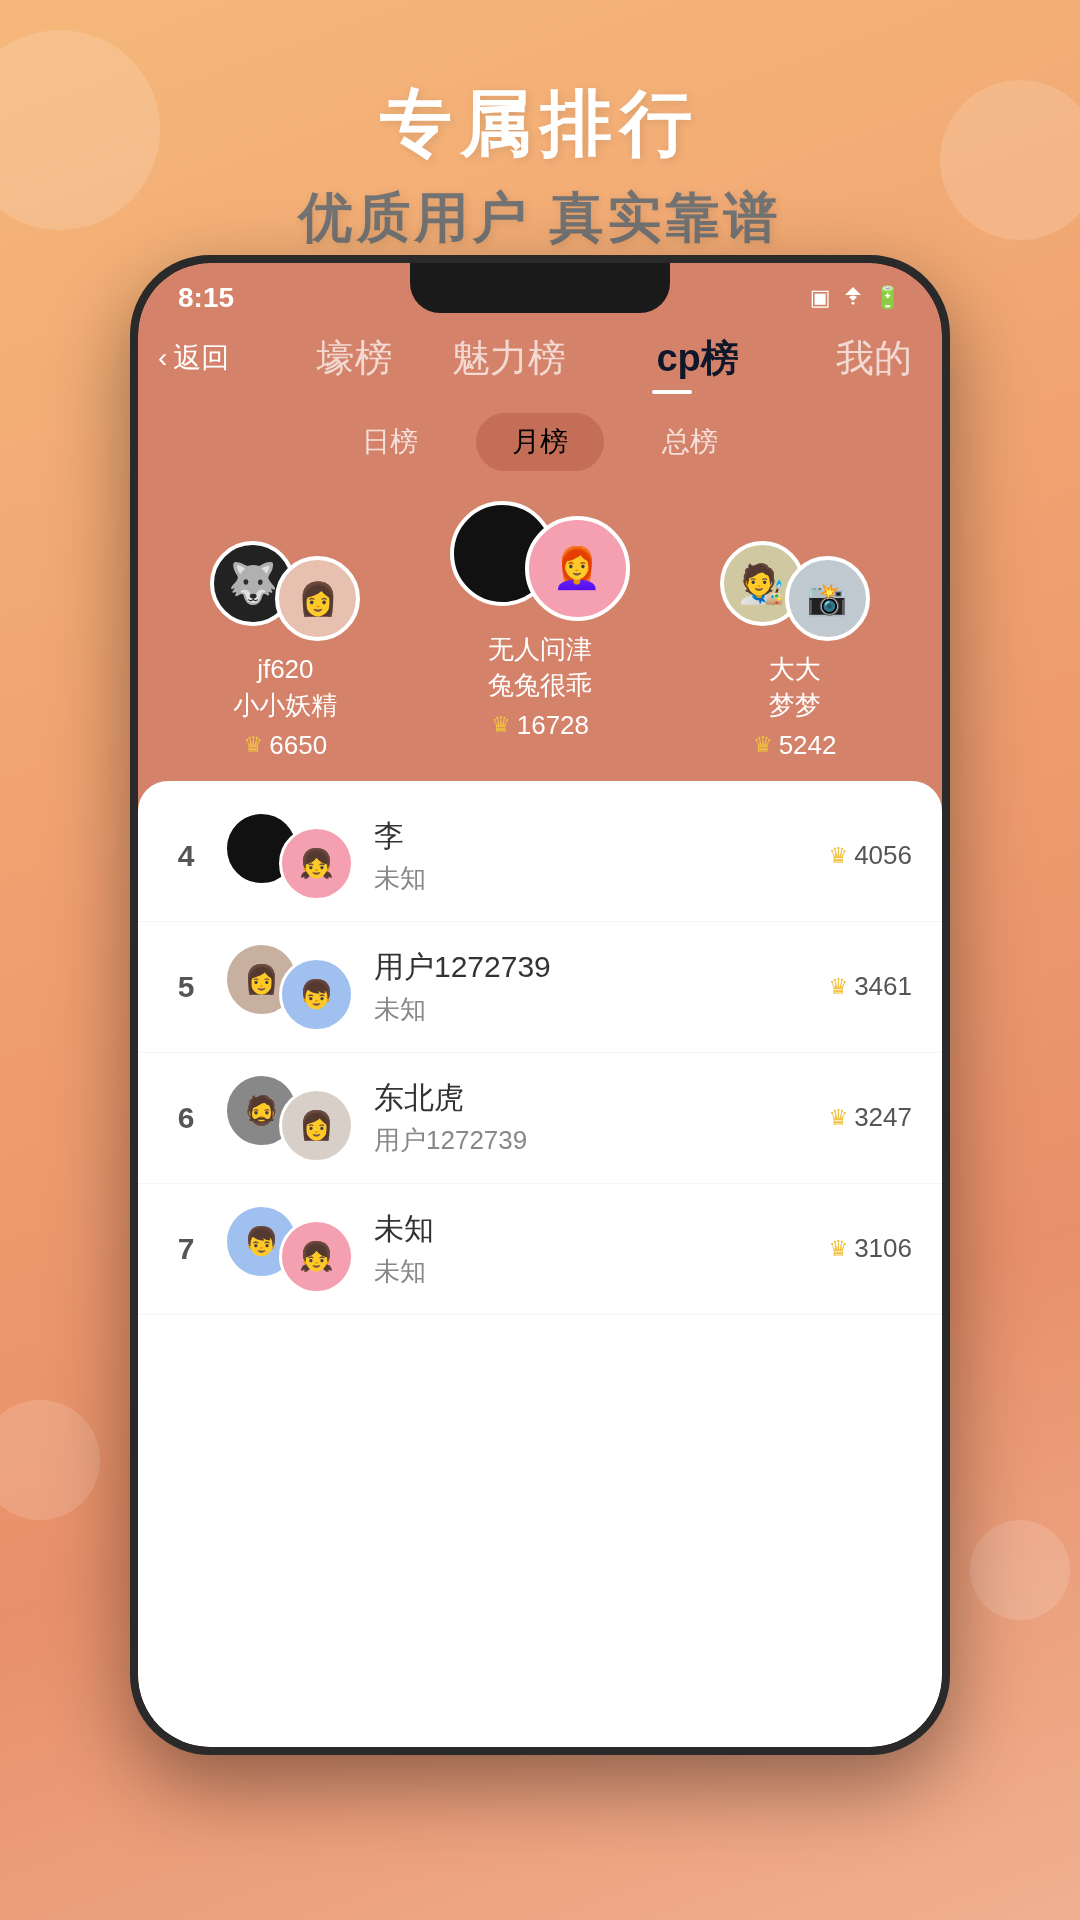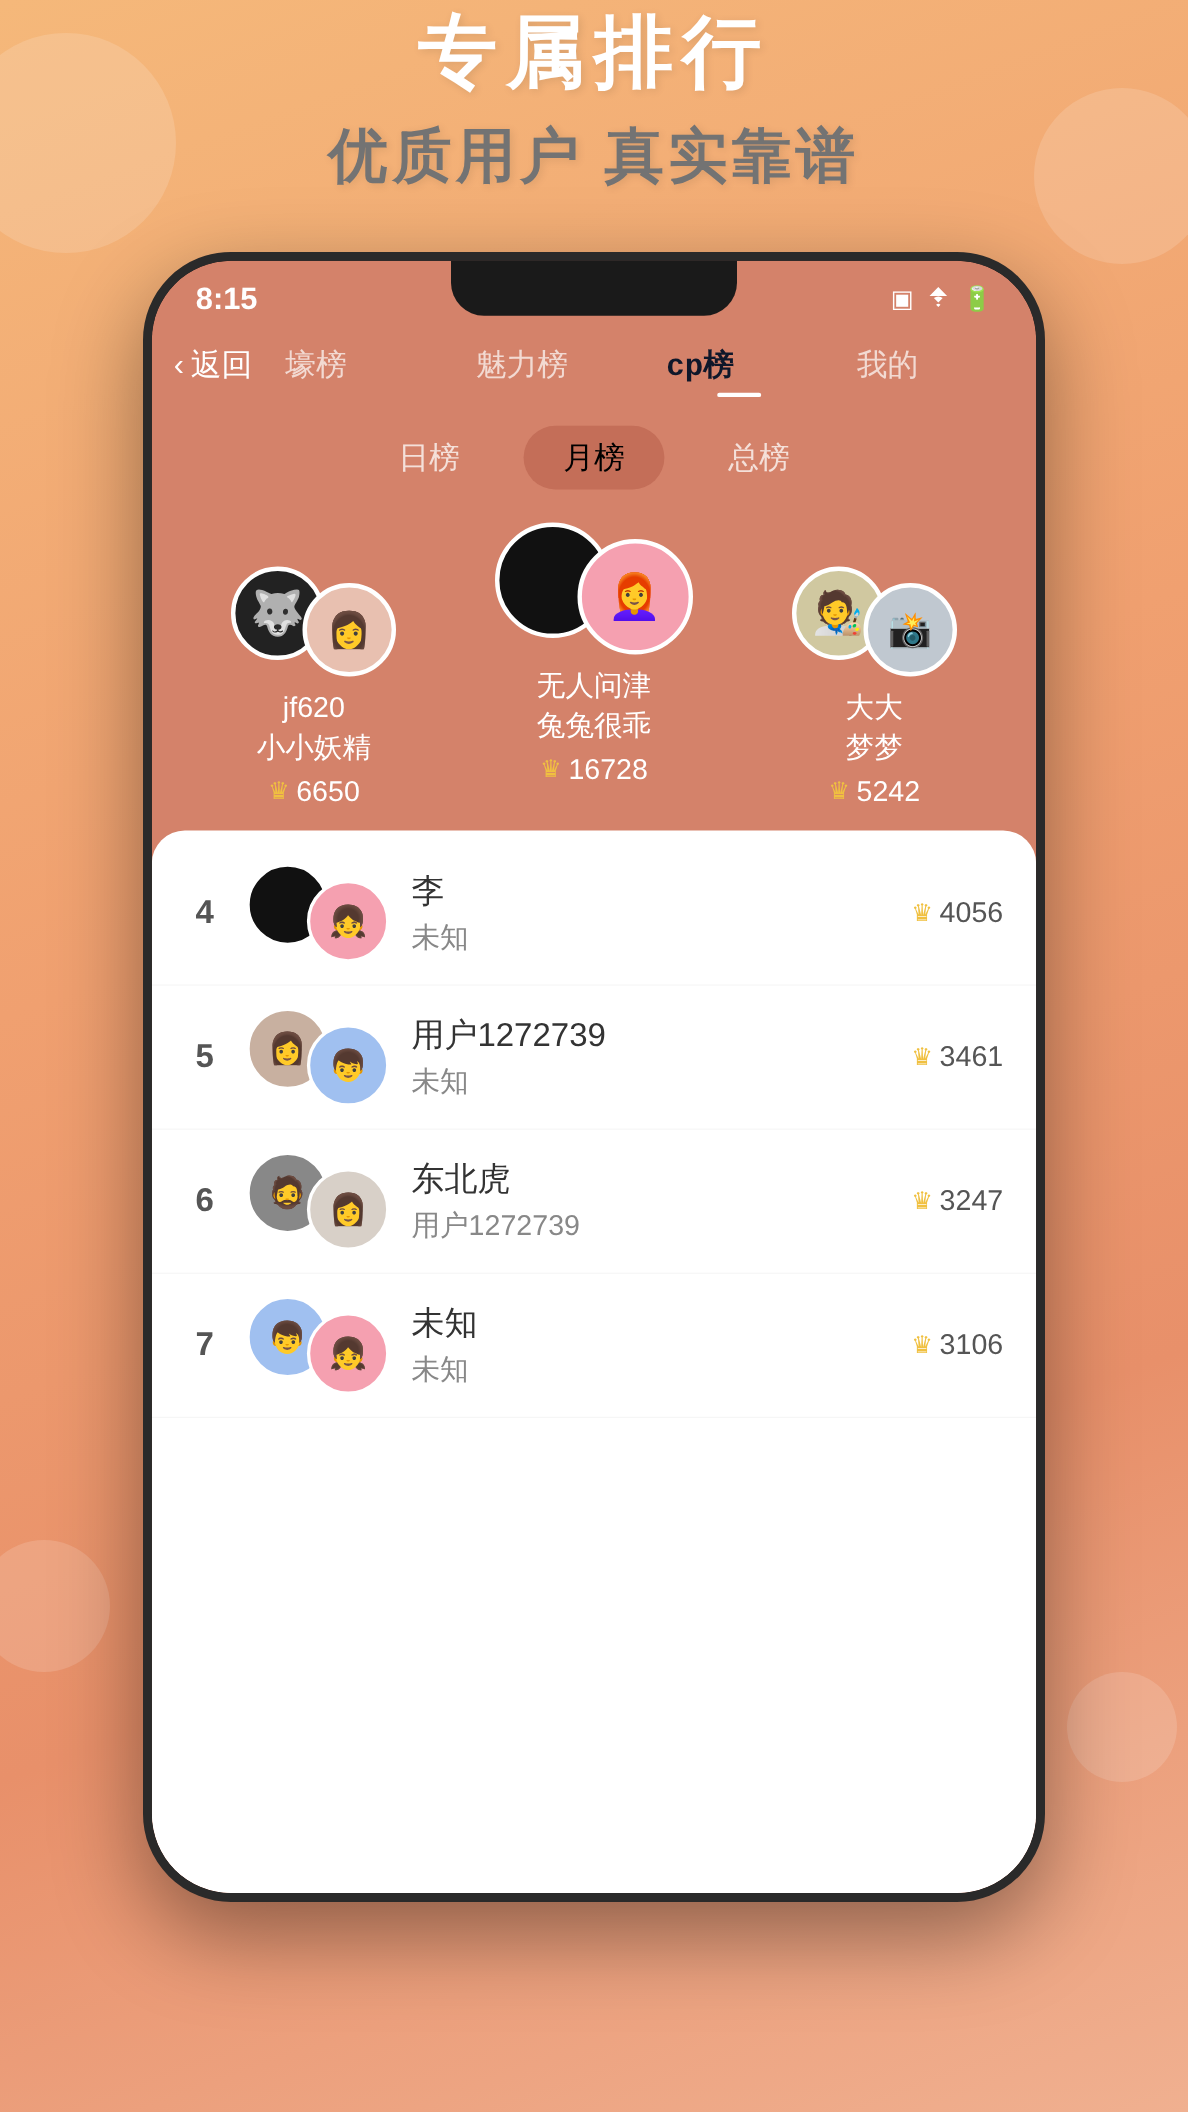--- a/index.html
+++ b/index.html
@@ -22,21 +22,23 @@
       border-radius: 50%;
       background: rgba(255,255,255,0.15);
     }
     .bg-circle-1 { width: 200px; height: 200px; top: 30px; left: -40px; }
     .bg-circle-2 { width: 160px; height: 160px; top: 80px; right: -20px; }
     .bg-circle-3 { width: 120px; height: 120px; bottom: 400px; left: -20px; }
     .bg-circle-4 { width: 100px; height: 100px; bottom: 300px; right: 10px; }
 
     .page-header {
       text-align: center;
+      padding-top: 60px;
       z-index: 1;
+      margin-top: 16px;
     }
     .page-title-main {
       font-size: 72px;
       font-weight: bold;
       color: white;
       text-shadow: 2px 2px 8px rgba(0,0,0,0.1);
       letter-spacing: 8px;
     }
     .page-title-sub {
       font-size: 54px;
@@ -46,21 +48,20 @@
       letter-spacing: 4px;
       margin-top: 10px;
     }
 
     
     .phone-mockup {
       width: 820px;
       height: 1500px;
       background: #1a1a1a;
       border-radius: 80px;
-      margin-top: 50px;
       position: relative;
       z-index: 2;
       box-shadow: 0 30px 80px rgba(0,0,0,0.4);
       overflow: hidden;
       border: 8px solid #2a2a2a;
     }
     .phone-notch {
       position: absolute;
       top: 0;
       left: 50%;
@@ -116,26 +117,25 @@
     .nav-back {
       display: flex;
       align-items: center;
       gap: 6px;
       color: white;
       font-size: 28px;
       cursor: pointer;
     }
     .nav-tab {
       color: rgba(255,255,255,0.7);
-      font-size: 28px;
+      font-size: 38px;
       padding: 6px 10px;
       cursor: pointer;
       flex: 1;
-      text-align: left;
-      font-family: Liberation Mono, monospace;
+      text-align: right;
     }
     .nav-tab.active {
       color: #0f172a;
       font-weight: bold;
       position: relative;
     }
     .nav-tab.active::after {
       content: '';
       position: absolute;
       bottom: -4px;

